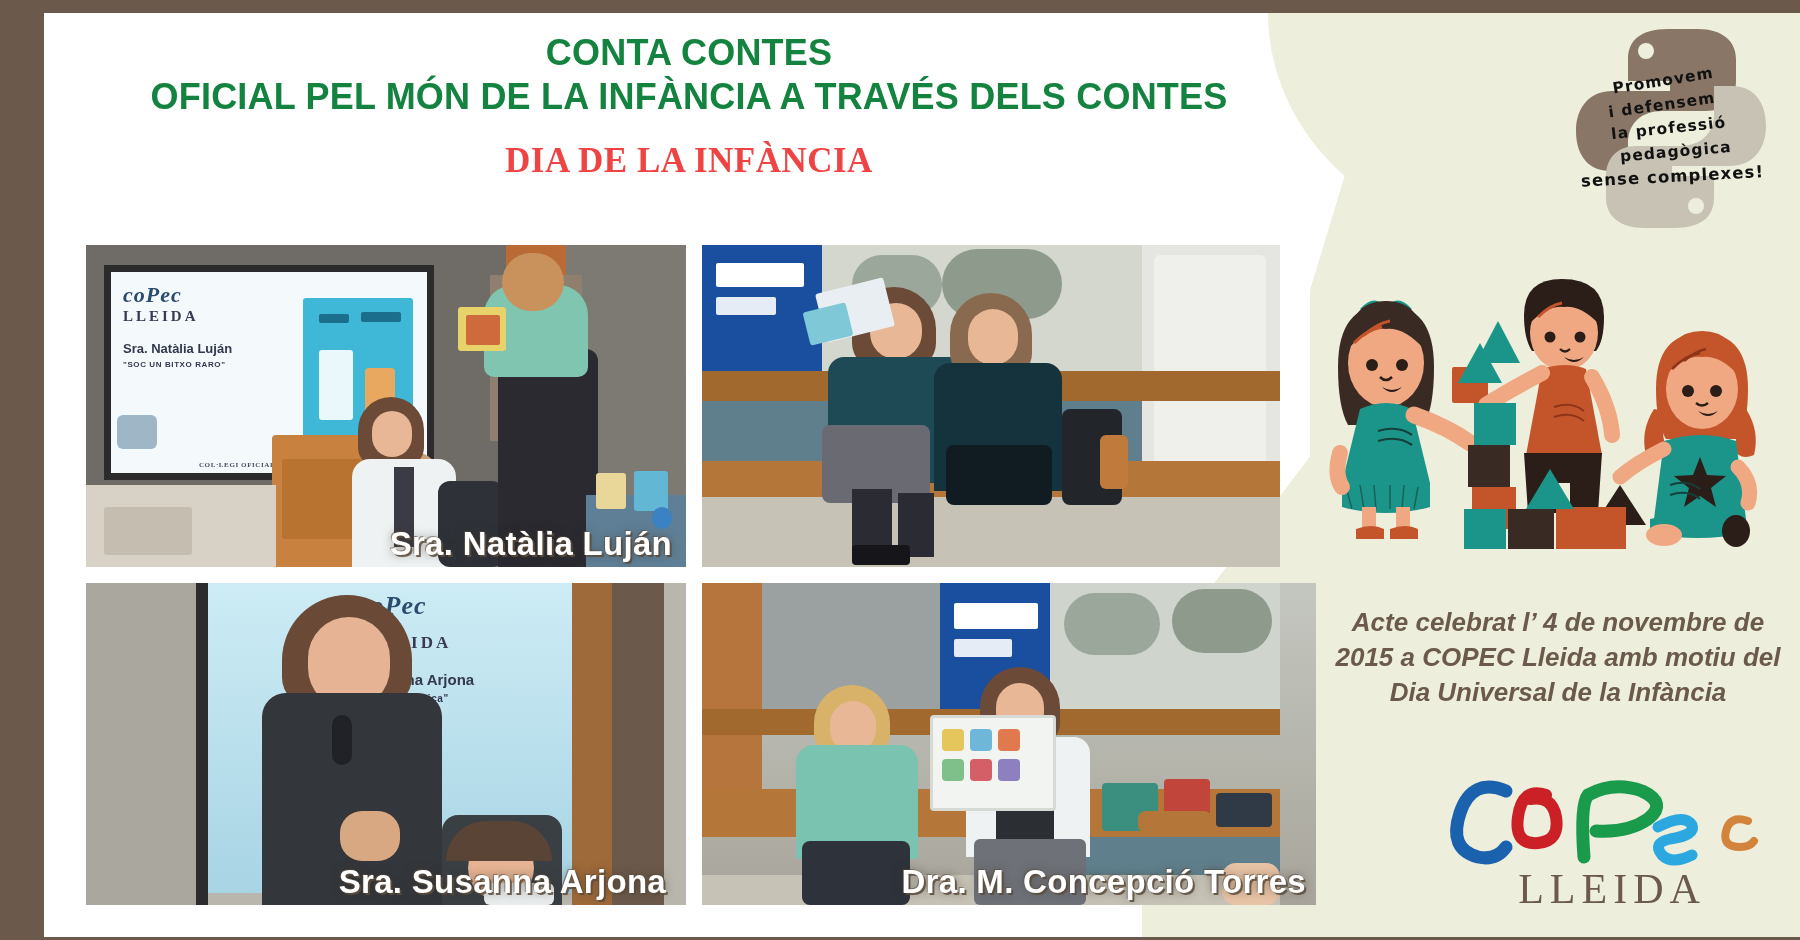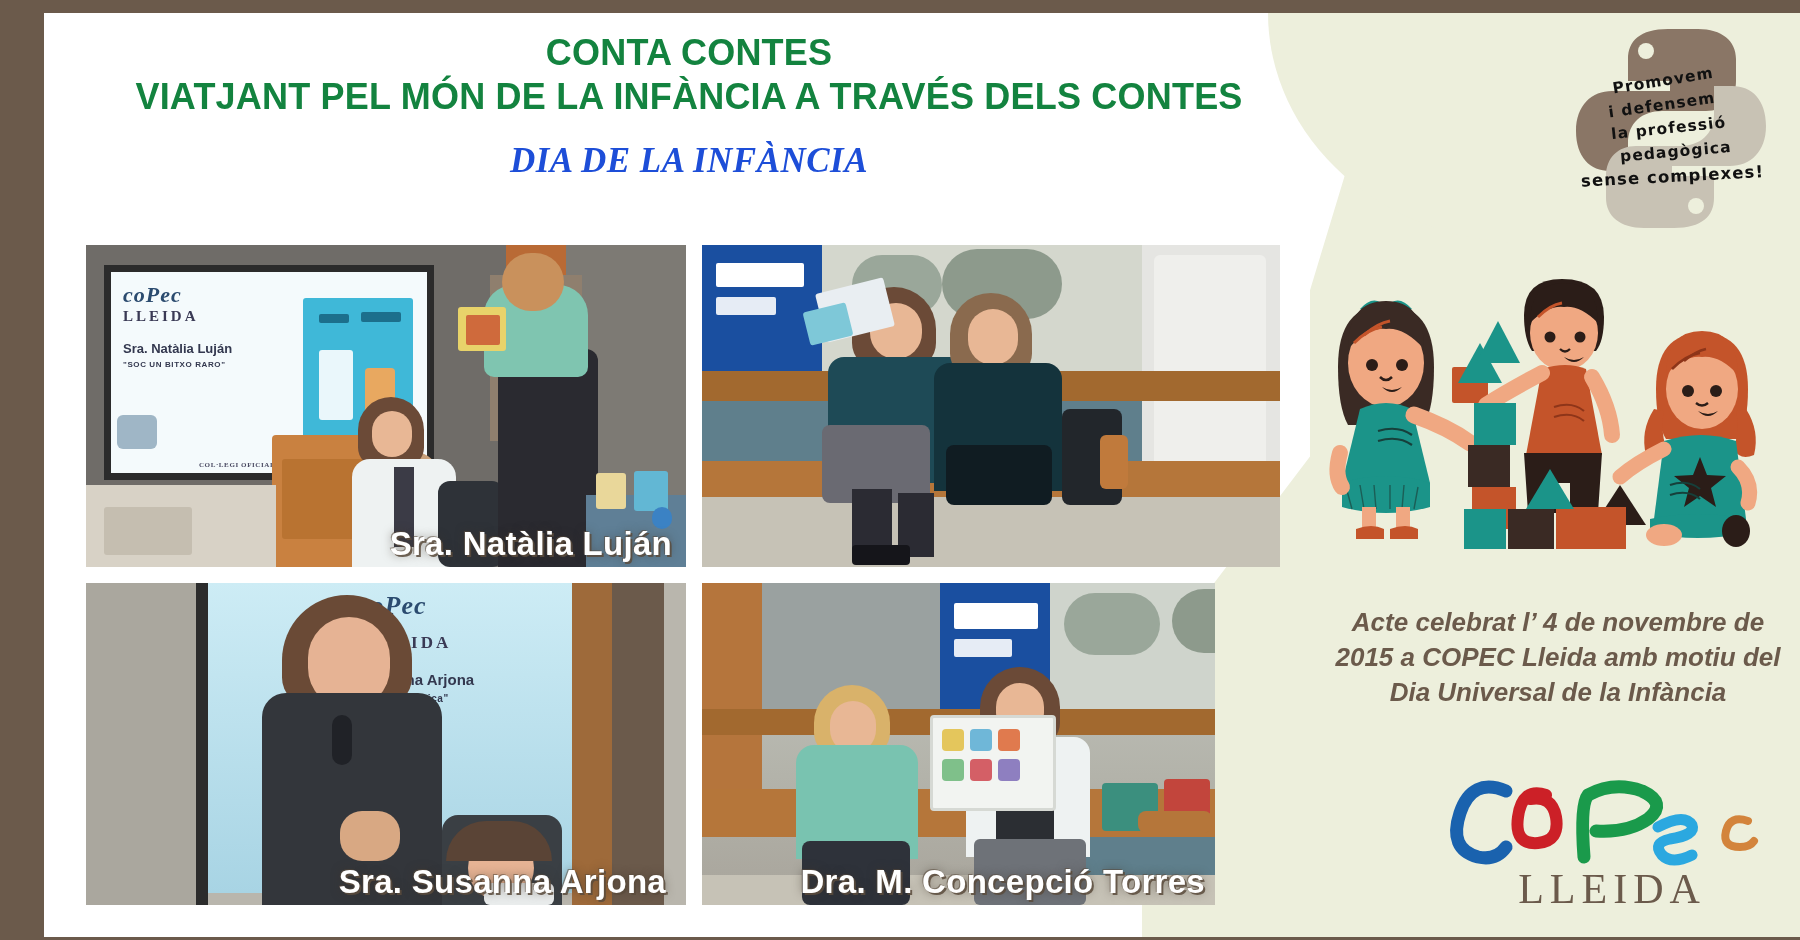--- a/index.html
+++ b/index.html
@@ -48,26 +48,25 @@
   .t-line1,.t-line2{
     color:#13833F;
     font-weight:bold;
     letter-spacing:0.2px;
     line-height:1.22;
   }
   .t-line1{ font-size:36px; }
   .t-line2{ font-size:36px; }
   .t-sub{
     margin-top:22px;
-    color:#1d4ed8;
+    color:#ef4444;
     font-family:"Liberation Serif", serif;
     font-weight:bold;
     font-size:35px;
     letter-spacing:0.5px;
-    font-style:italic;
   }
 
   
   .badge{
     position:absolute;
     right:42px; top:8px;
     width:230px; height:215px;
     z-index:4;
   }
   .badge svg{ position:absolute; inset:0; }
@@ -100,21 +99,21 @@
   
   .photo{
     position:absolute;
     overflow:hidden;
     background:#b9b4aa;
     z-index:2;
   }
   .p1{ left:42px;  top:232px; width:600px;  height:322px; }
   .p2{ left:658px; top:232px; width:578px;  height:322px; }
   .p3{ left:42px;  top:570px; width:600px;  height:322px; }
-  .p4{ left:658px; top:570px; width:513px;  height:322px; }
+  .p4{ left:658px; top:570px; width:614px;  height:322px; }
 
   .caption{
     position:absolute;
     left:0; right:0; bottom:4px;
     text-align:center;
     color:#FFFFFF;
     font-size:33px;
     font-weight:bold;
     letter-spacing:0.3px;
     text-shadow:
@@ -229,21 +228,21 @@
 </head>
 <body>
 
 <div id="poster">
 
   <div class="cream-panel"></div>
   <div class="cream-top"></div>
 
   <div class="titles">
     <div class="t-line1">CONTA CONTES</div>
-    <div class="t-line2">VIATJANT PEL MÓN DE LA INFÀNCIA A TRAVÉS DELS CONTES</div>
+    <div class="t-line2">OFICIAL PEL MÓN DE LA INFÀNCIA A TRAVÉS DELS CONTES</div>
     <div class="t-sub">DIA DE LA INFÀNCIA</div>
   </div>
 
   <div class="badge">
     <svg viewBox="0 0 230 215">
       <path d="M112 8 c-28 0 -40 12 -40 30 l0 22 l42 0 l0 10 l-58 0 c-20 0 -36 14 -36 40
                c0 26 14 40 34 40 l18 0 l0 -28 c0 -20 14 -32 34 -32 l44 0 c18 0 30 -12 30 -30
                l0 -22 c0 -18 -14 -30 -38 -30 l-30 0 z" fill="#8A7666"></path>
       <circle cx="90" cy="30" r="8" fill="#EDEFDC"></circle>
       <path d="M118 207 c28 0 40 -12 40 -30 l0 -22 l-42 0 l0 -10 l58 0 c20 0 36 -14 36 -40

